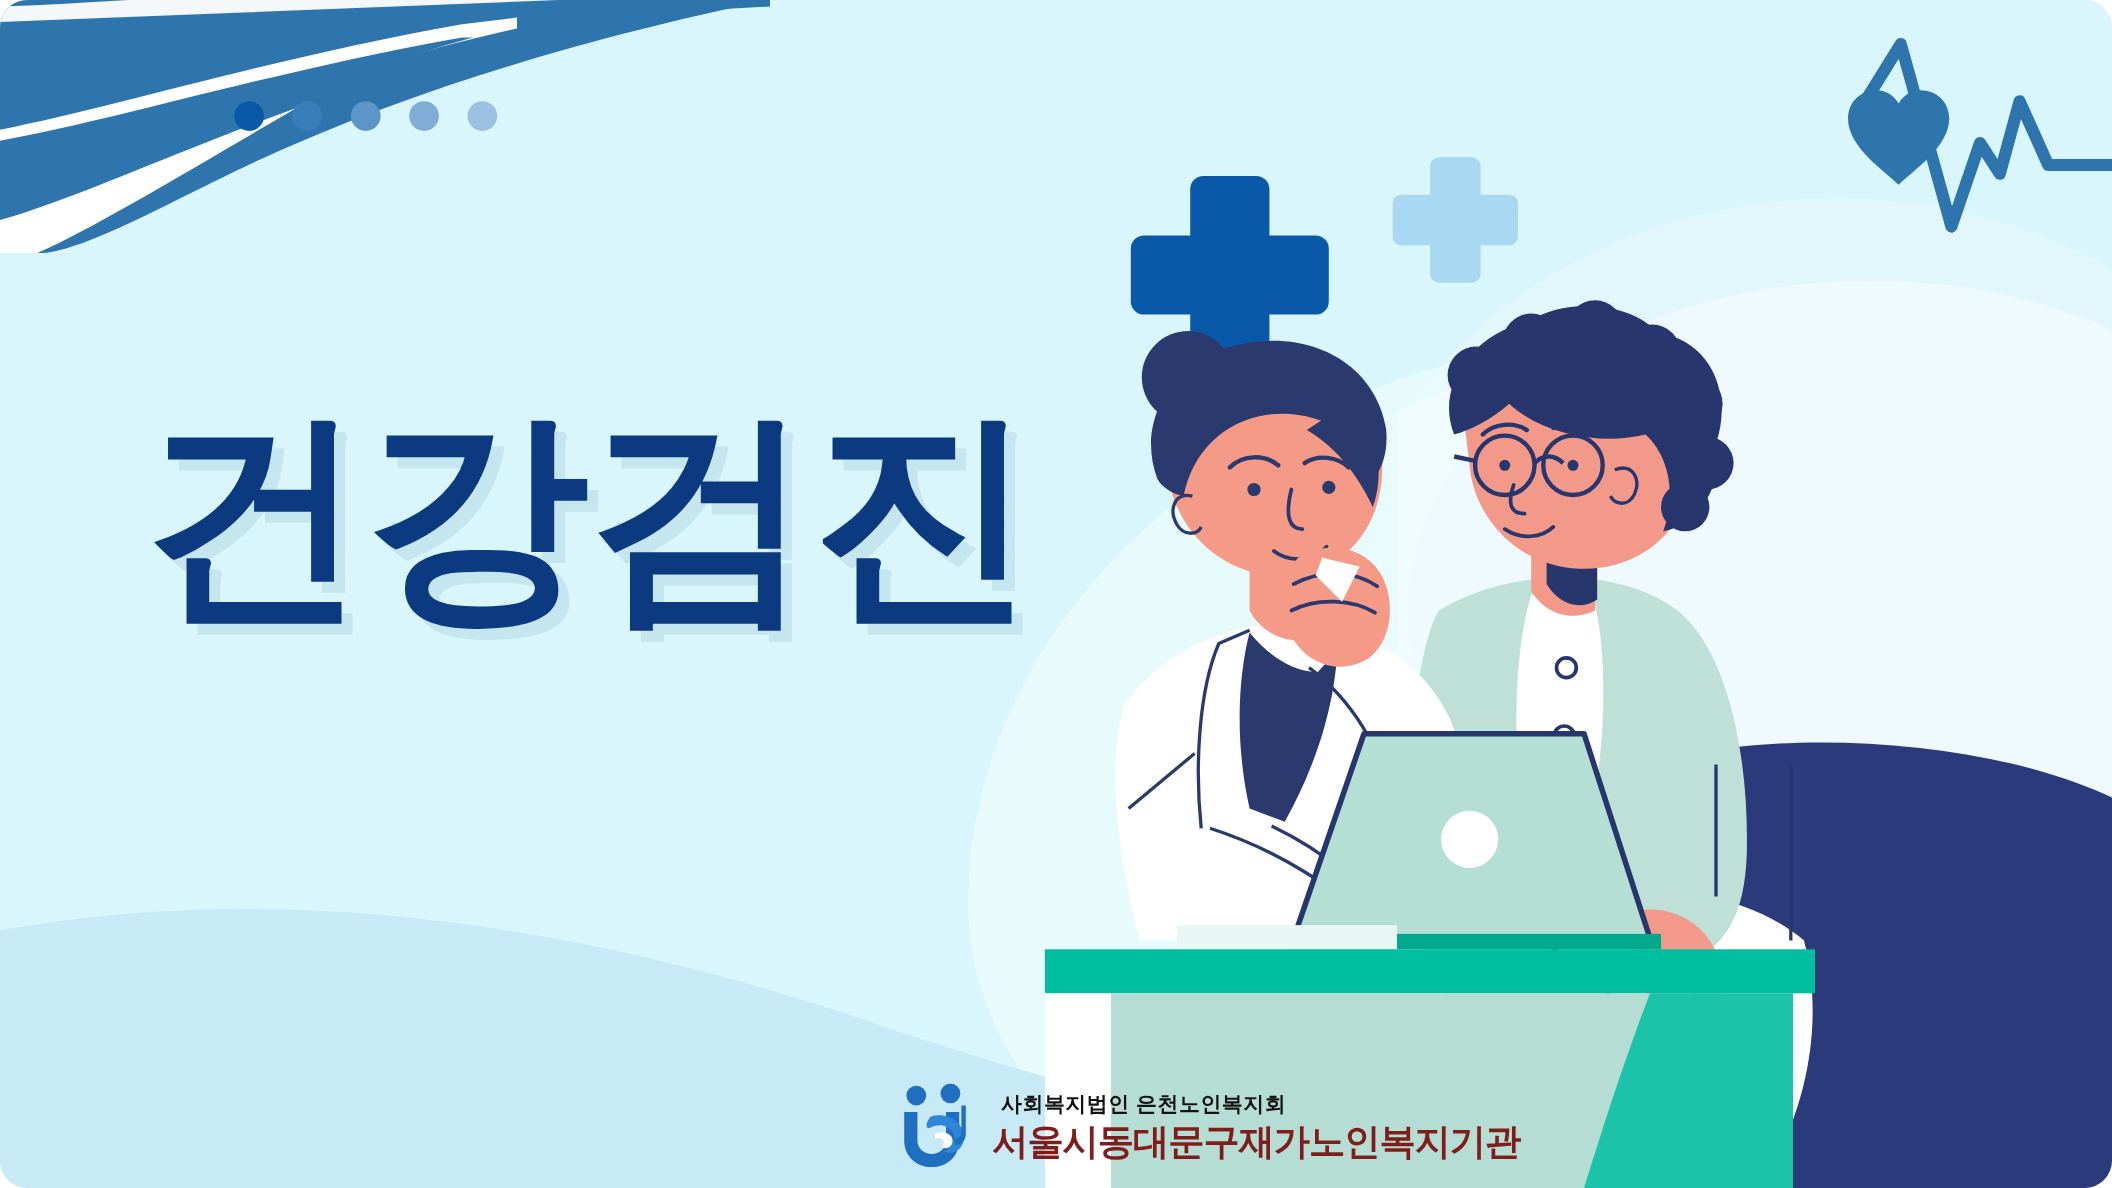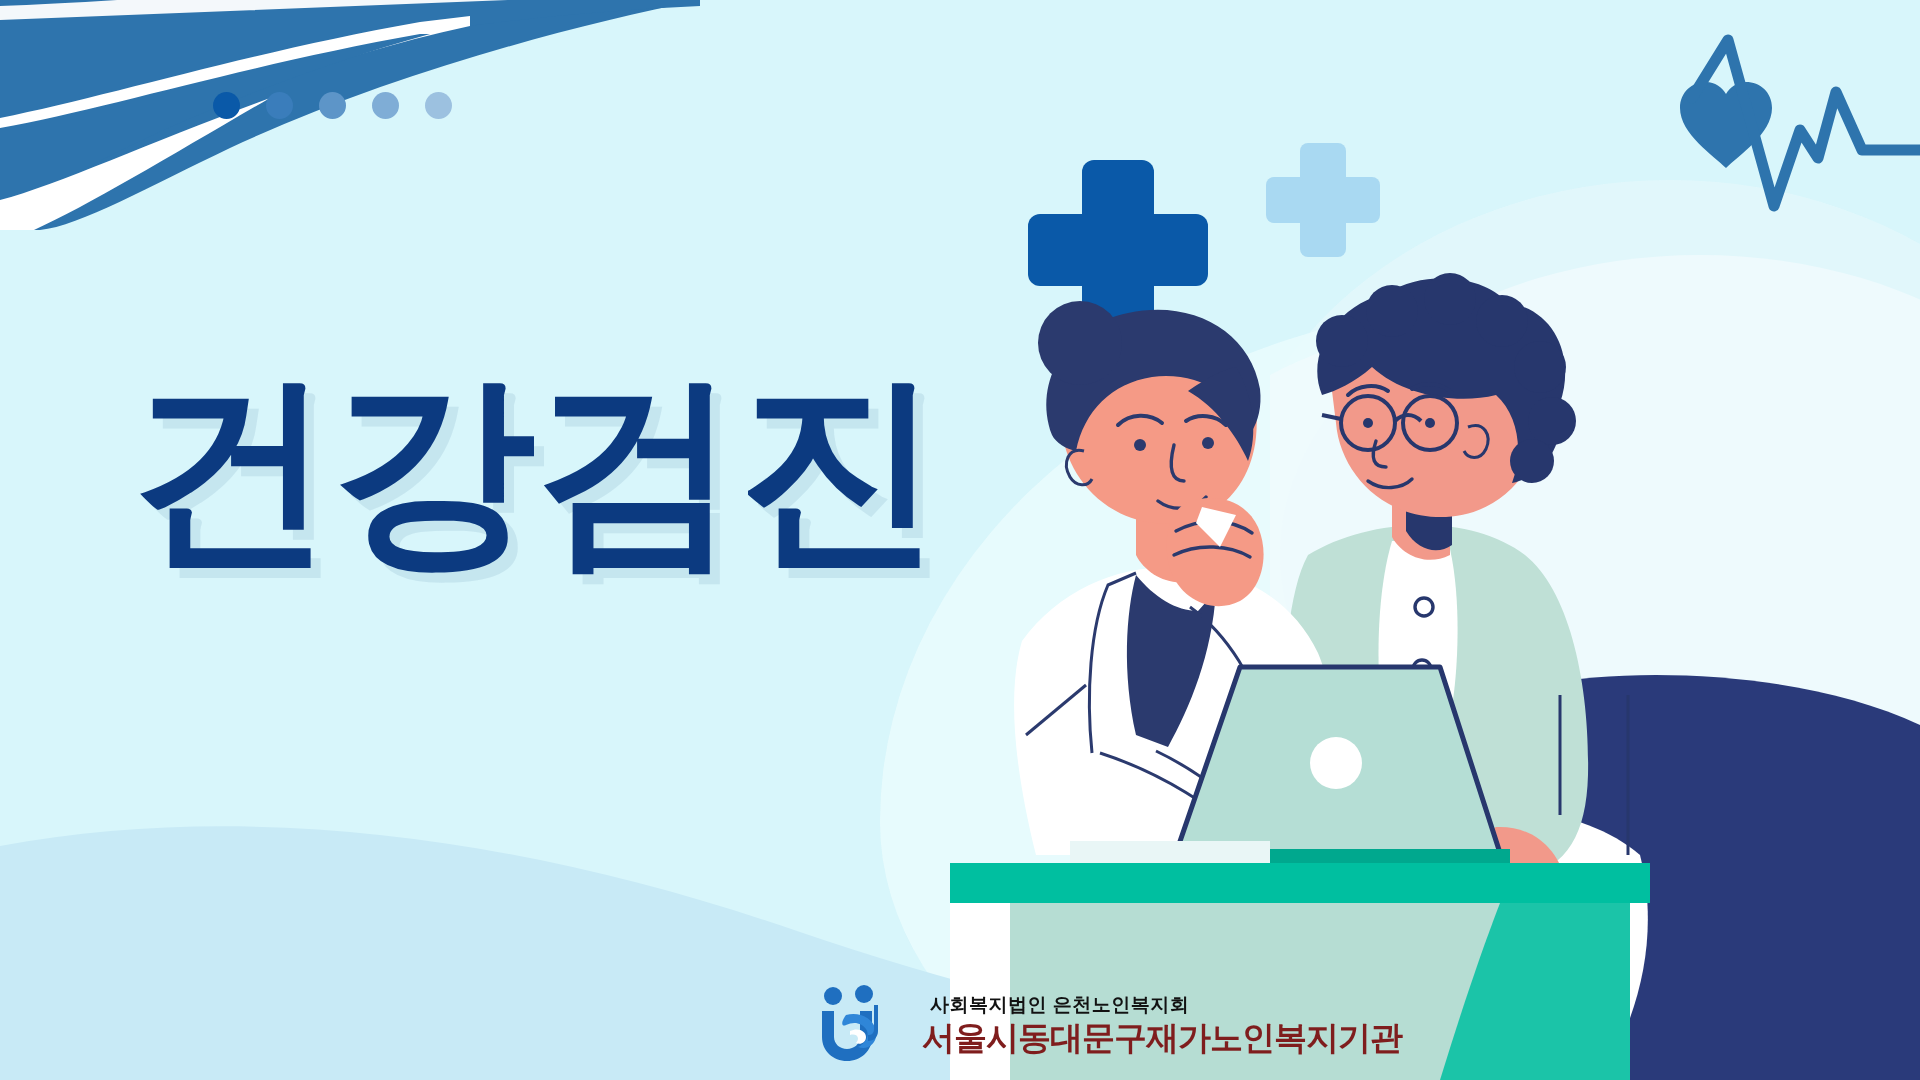--- a/index.html
+++ b/index.html
@@ -3,20 +3,21 @@
 <meta charset="utf-8">
 <style>
   html,body{margin:0;padding:0;background:#ffffff;}
   body{font-family:"Liberation Sans","DejaVu Sans",sans-serif;}
 
   #slide{
     position:relative;
     width:1920px;height:1080px;
     overflow:hidden;
     background:#d8f6fb;
+    border-radius:25px;
   }
 
   
   .bg-base{position:absolute;inset:0;background:#d8f6fb;}
 
   .bg-soft-blob{
     position:absolute;
     right:-60px;top:300px;
     width:1100px;height:900px;
     background:#e8fbfd;
@@ -73,21 +74,21 @@
 
   
   .illus{position:absolute;left:940px;top:255px;width:980px;height:825px;}
 
   
   .logo-block{
     position:absolute;left:816px;top:985px;
     display:flex;align-items:center;gap:14px;
   }
   .logo-mark{width:72px;height:78px;flex:0 0 auto;}
-  .logo-text{display:flex;flex-direction:column;line-height:1;margin-left:20px;}
+  .logo-text{display:flex;flex-direction:column;line-height:1;}
   .logo-sub{
     font-size:19px;font-weight:bold;color:#121212;
     letter-spacing:.5px;margin:0 0 7px 8px;
   }
   .logo-main{
     font-size:33px;font-weight:bold;color:#7f1d1d;
     letter-spacing:-1px;
   }
 </style>
 </head>

